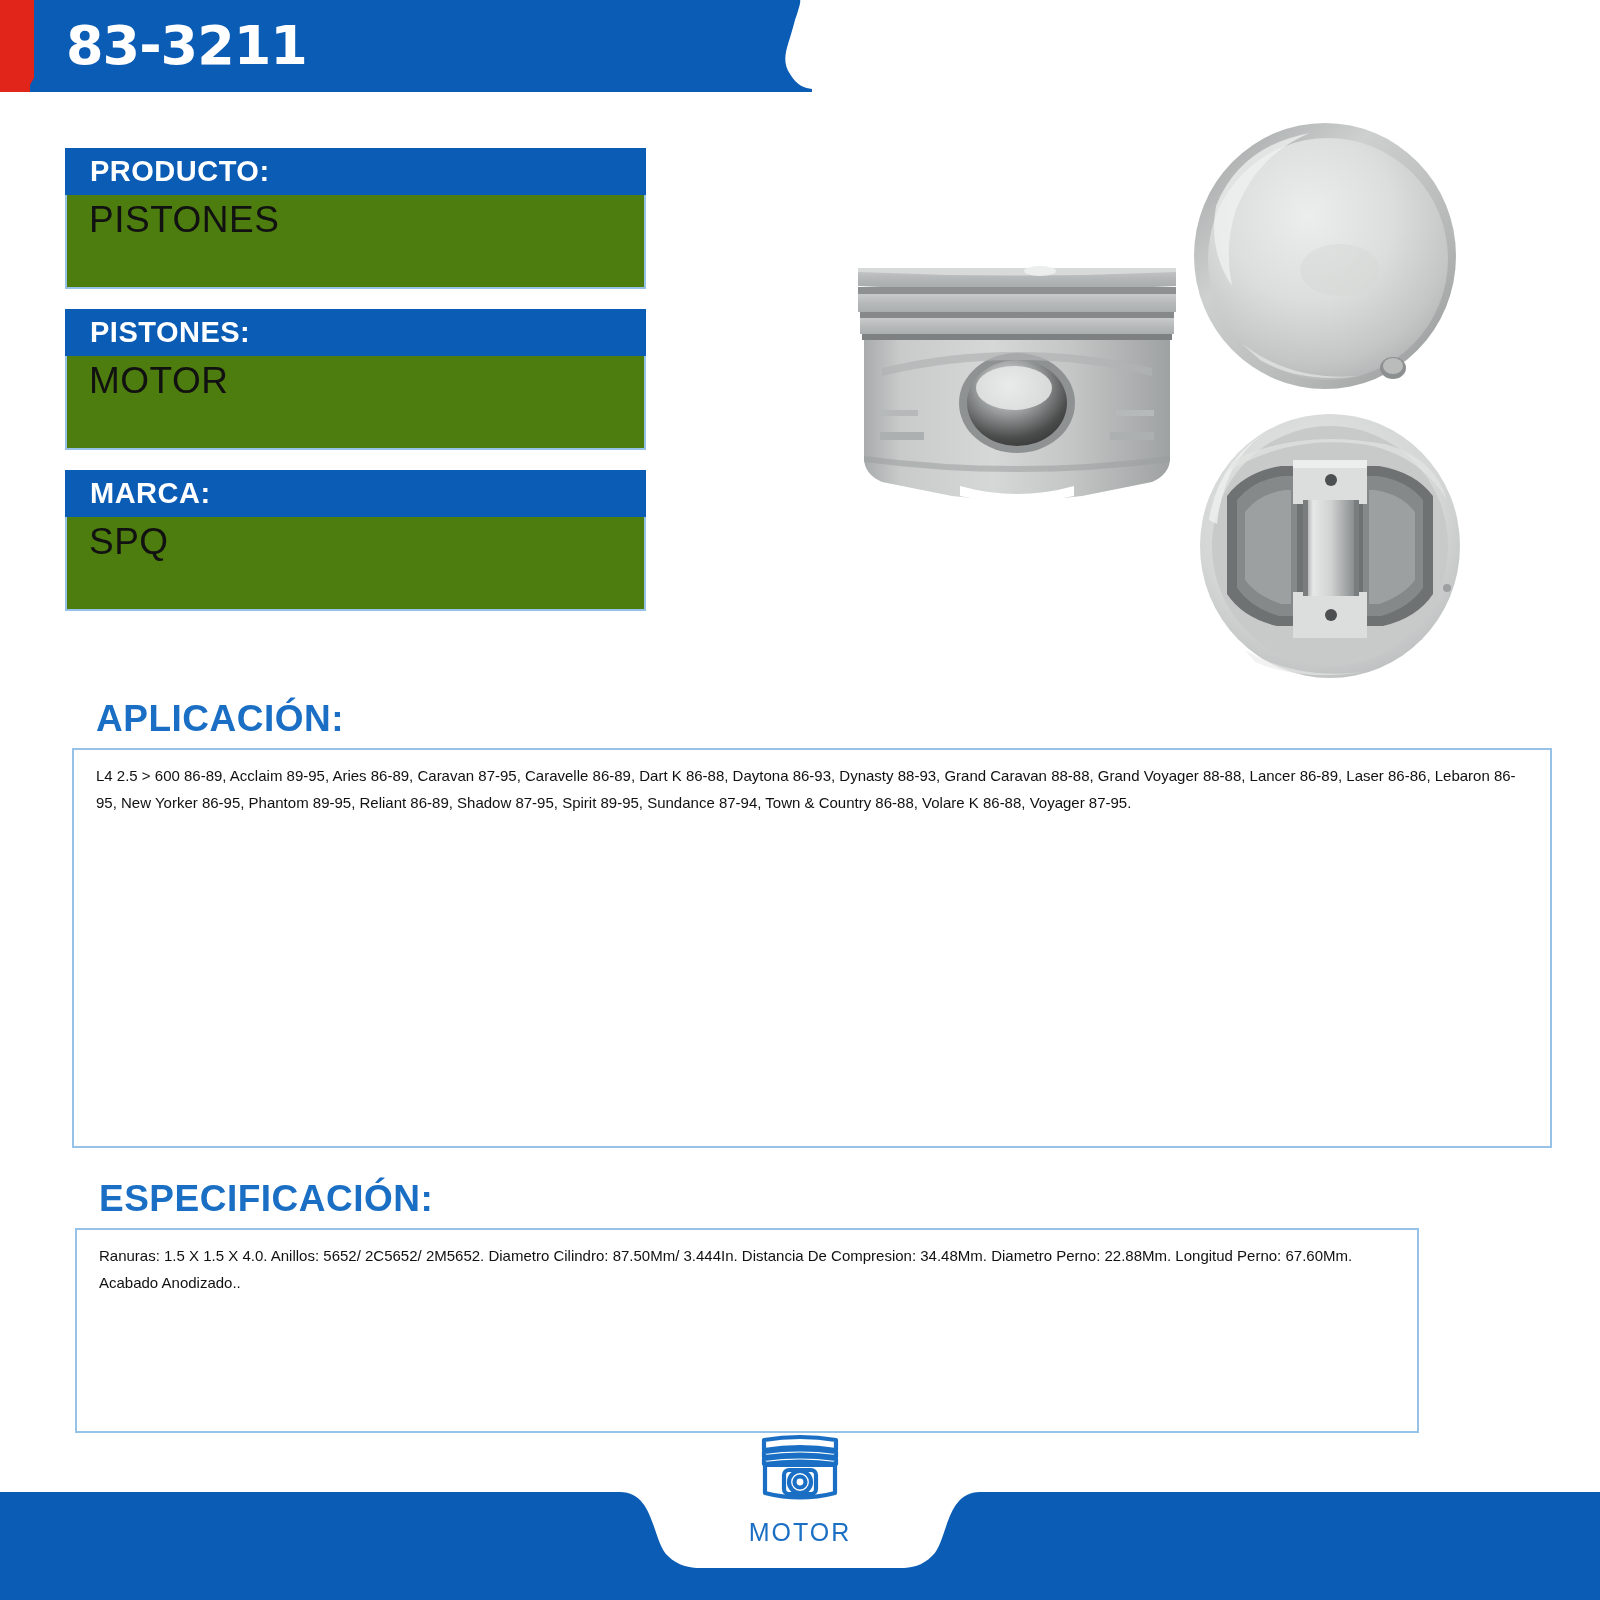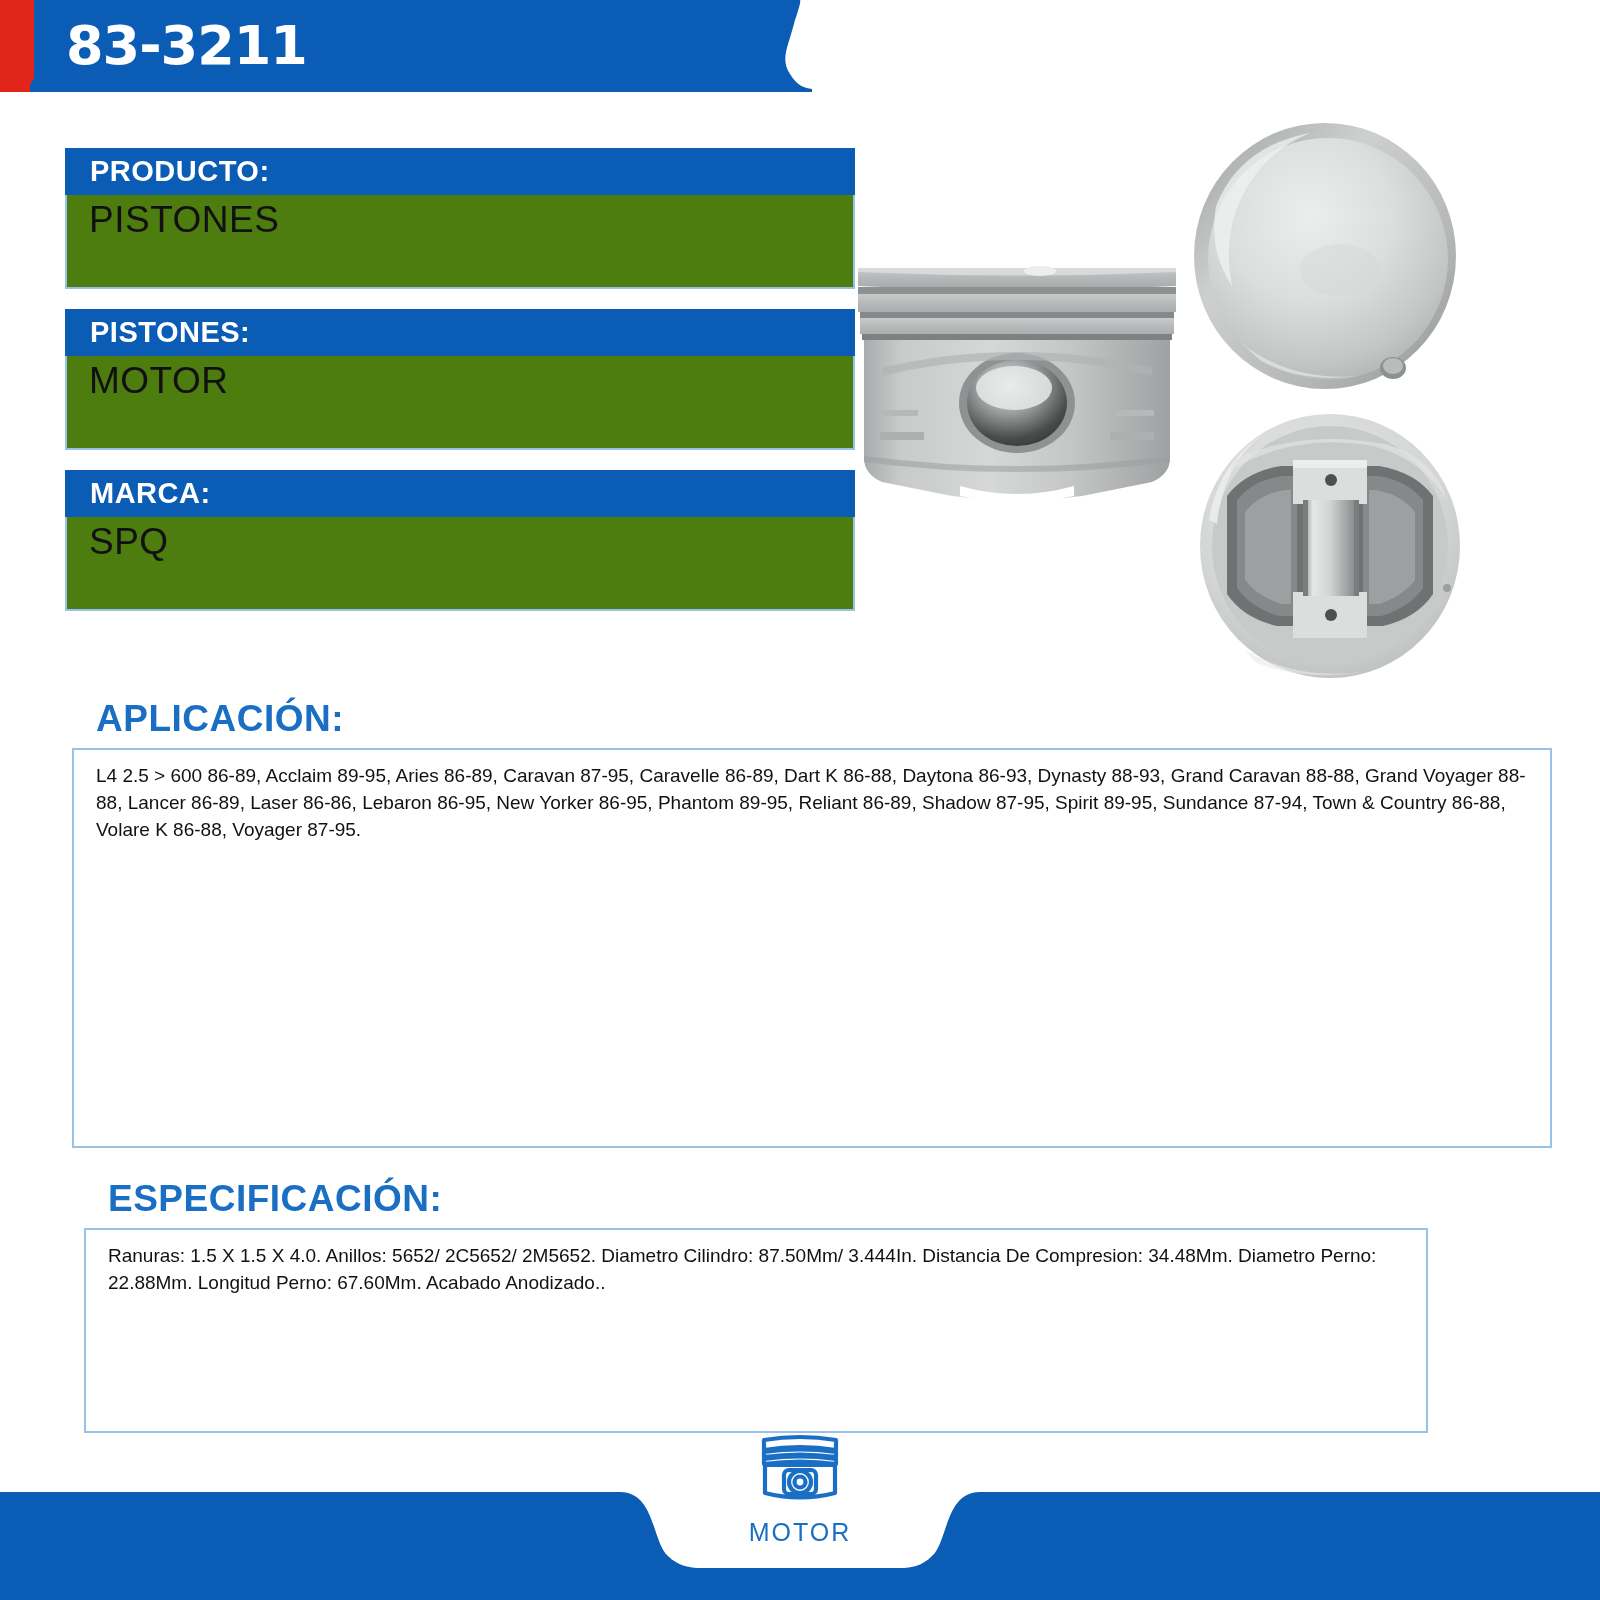--- a/index.html
+++ b/index.html
@@ -25,21 +25,21 @@
   }
   .header-blue svg{display:block;}
   .header-code{
     position:absolute;left:66px;top:6px;
     font-size:54px;font-weight:bold;letter-spacing:-1px;
     color:#ffffff;line-height:80px;
     font-family:"DejaVu Sans", sans-serif;
   }
 
   
-  .fields{position:absolute;left:65px;top:148px;width:790px;}
+  .fields{position:absolute;left:65px;top:148px;width:581px;}
   .field{margin-bottom:20px;}
   .field-label{
     background:#0b5cb5;color:#ffffff;
     font-size:29px;font-weight:bold;letter-spacing:0.5px;
     padding:7px 0 8px 25px;
     height:32px;line-height:32px;box-sizing:content-box;
   }
   .field-value-box{
     border:2px solid #97c2e8;border-top:none;
     background:#4d7c0f;
@@ -60,28 +60,28 @@
   
   .section{position:absolute;padding-left:12px;}
   .section-title{
     color:#1a6fc4;font-size:37px;font-weight:bold;letter-spacing:0.5px;
     margin:0 0 8px 24px;
   }
   .section-box{
     border:2px solid #97c2e8;background:#ffffff;box-sizing:border-box;
   }
   .section-text{
-    font-size:19px;color:#111111;line-height:27px;
+    font-size:15px;color:#111111;line-height:27px;
     padding:12px 20px 0 22px;
     text-align:left;
   }
 
   #aplicacion-section{left:60px;top:698px;width:1480px;}
   #aplicacion-box{height:400px;}
-  #especificacion-section{left:72px;top:1178px;width:1344px;}
+  #especificacion-section{left:63px;top:1178px;width:1344px;}
   #especificacion-box{height:205px;}
 
   
   .footer{position:absolute;left:0;top:1430px;width:1600px;height:170px;}
   .footer-bar{position:absolute;left:0;top:0;width:1600px;height:170px;}
   .footer-logo{
     position:absolute;left:0;top:0;width:1600px;
     text-align:center;
   }
   .footer-icon{display:inline-block;}

